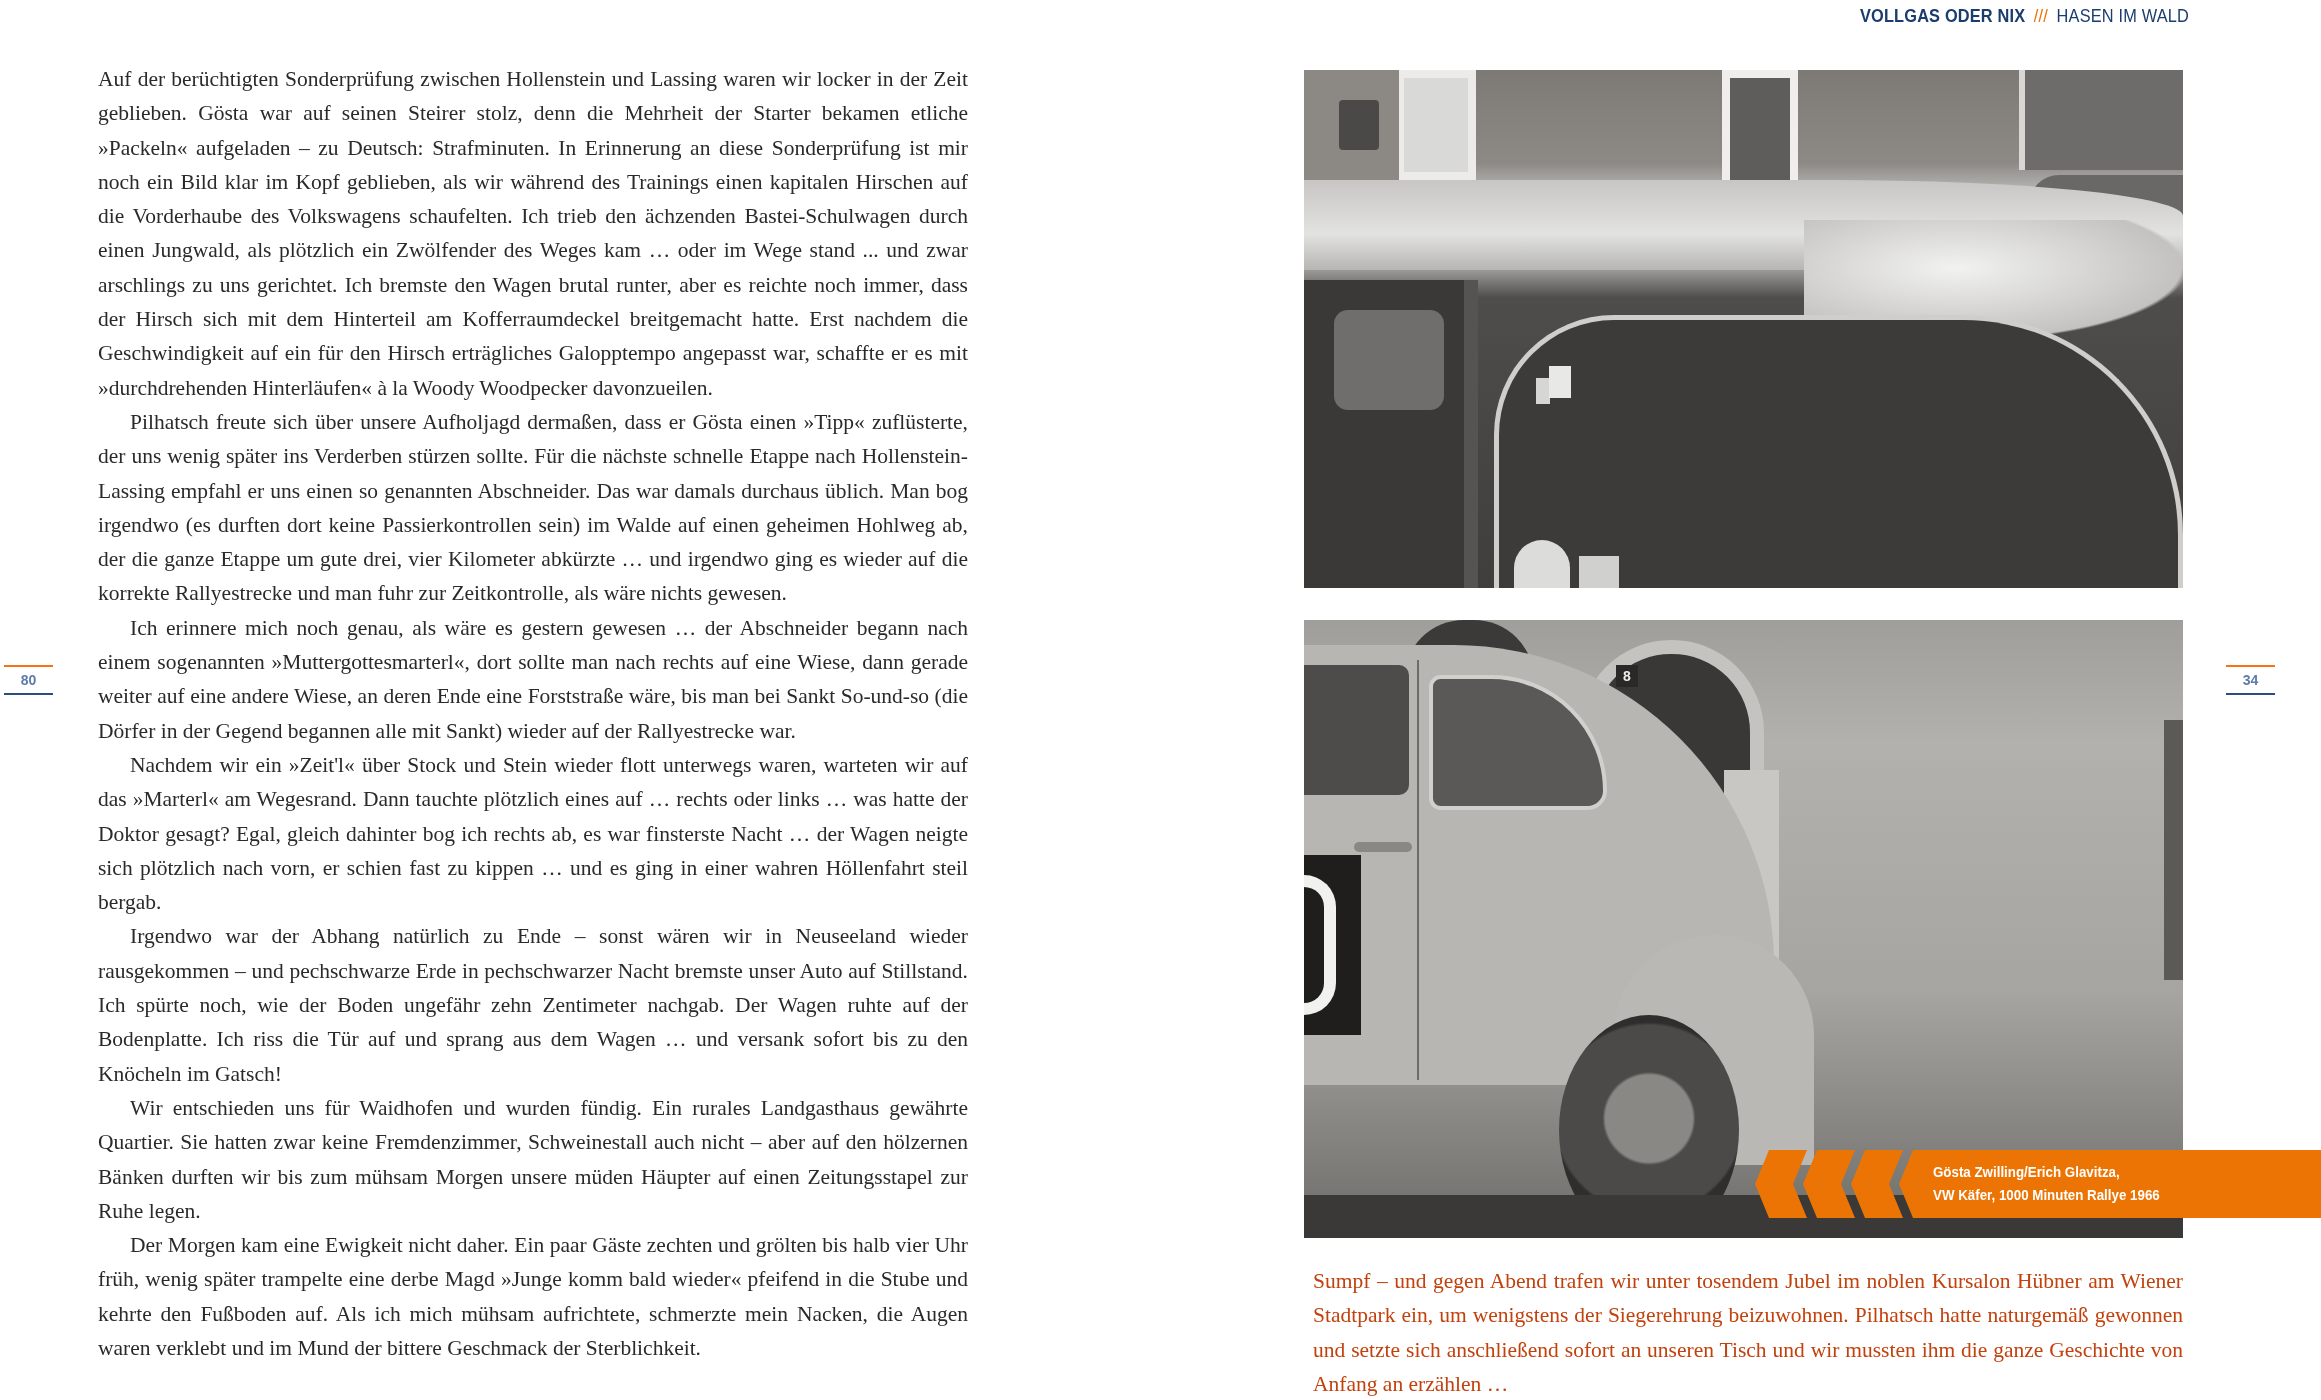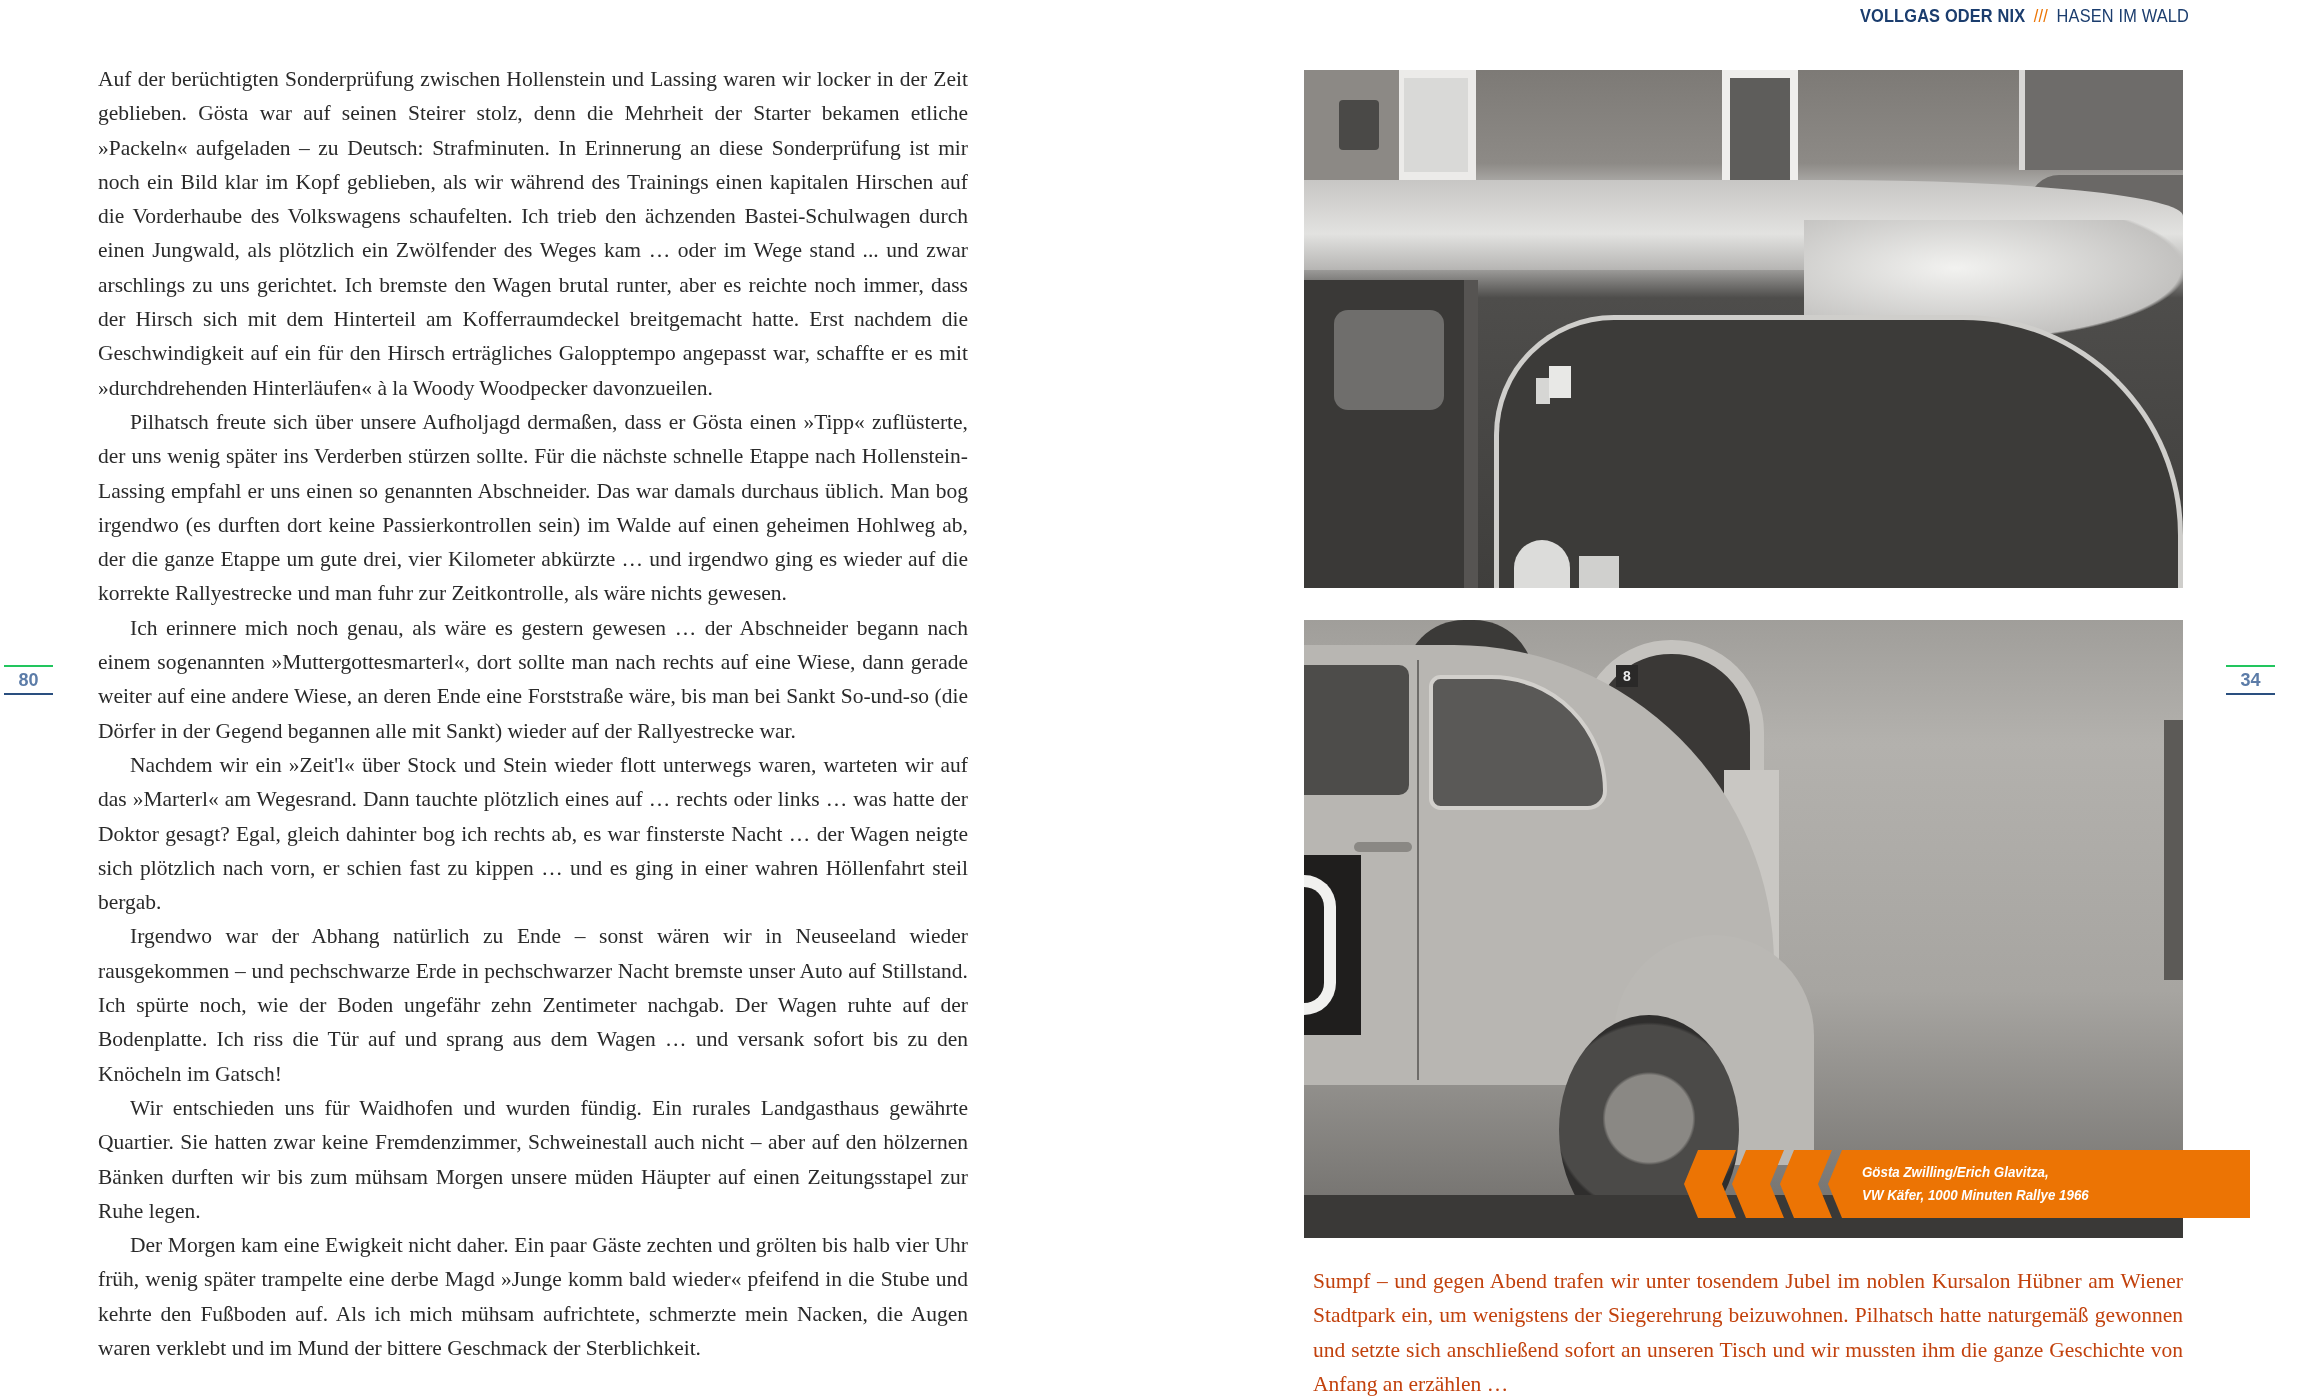--- a/index.html
+++ b/index.html
@@ -9,23 +9,23 @@
       font-family: "Liberation Sans", sans-serif; font-size: 19px; line-height: 28px;
       color: #1b3d6e; white-space: nowrap; letter-spacing: 0.2px;
       transform: scaleX(0.86); transform-origin: left center;
     }
     .running-head .book { font-weight: bold; }
     .running-head .sep { color: #ec7404; margin: 0 10px; }
     .running-head .chapter { font-weight: normal; }
 
     .pagenum {
       position: absolute; width: 49px; top: 665px; height: 30px;
-      border-top: 2px solid #22c55e; border-bottom: 2px solid #2a4f7f;
+      border-top: 2px solid #f97316; border-bottom: 2px solid #2a4f7f;
       box-sizing: border-box; text-align: center;
-      font-family: "Liberation Sans", sans-serif; font-weight: bold; font-size: 18px;
+      font-family: "Liberation Sans", sans-serif; font-weight: bold; font-size: 14px;
       line-height: 26px; color: #5c7ca8;
     }
     .pagenum.left { left: 4px; }
     .pagenum.right { left: 2226px; }
 
     .column {
       position: absolute; left: 98px; top: 62px; width: 870px;
       font-family: "Liberation Serif", serif; font-size: 21.5px; line-height: 34.3px;
       color: #2a2a2a; text-align: justify; hyphens: manual;
     }
@@ -40,21 +40,21 @@
       background:
         linear-gradient(180deg, #7d7a76 0%, #8d8a86 18%, #bdbcba 24%, #d4d4d2 30%, #a4a3a1 38%, #4e4d4b 44%, #3f3e3c 100%);
     }
     .photo.two { top: 620px; height: 618px;
       background:
         linear-gradient(180deg, #a09e9a 0%, #b3b1ad 20%, #a7a5a1 60%, #6e6c69 100%);
     }
     .shape { position: absolute; }
 
     .caption-band {
-      position: absolute; left: 1684px; top: 1150px; width: 566px; height: 80px; font-style: italic;
+      position: absolute; left: 1755px; top: 1150px; width: 566px; height: 80px;
     }
     .caption-band svg { position: absolute; left: 0; top: 0; }
     .caption-text {
       position: absolute; left: 178px; top: 10px;
       font-family: "Liberation Sans", sans-serif; font-weight: bold; font-size: 15.5px;
       line-height: 23px; color: #ffffff; white-space: nowrap;
       transform: scaleX(0.86); transform-origin: left top;
     }
     .caption-text span { display: block; }
 

